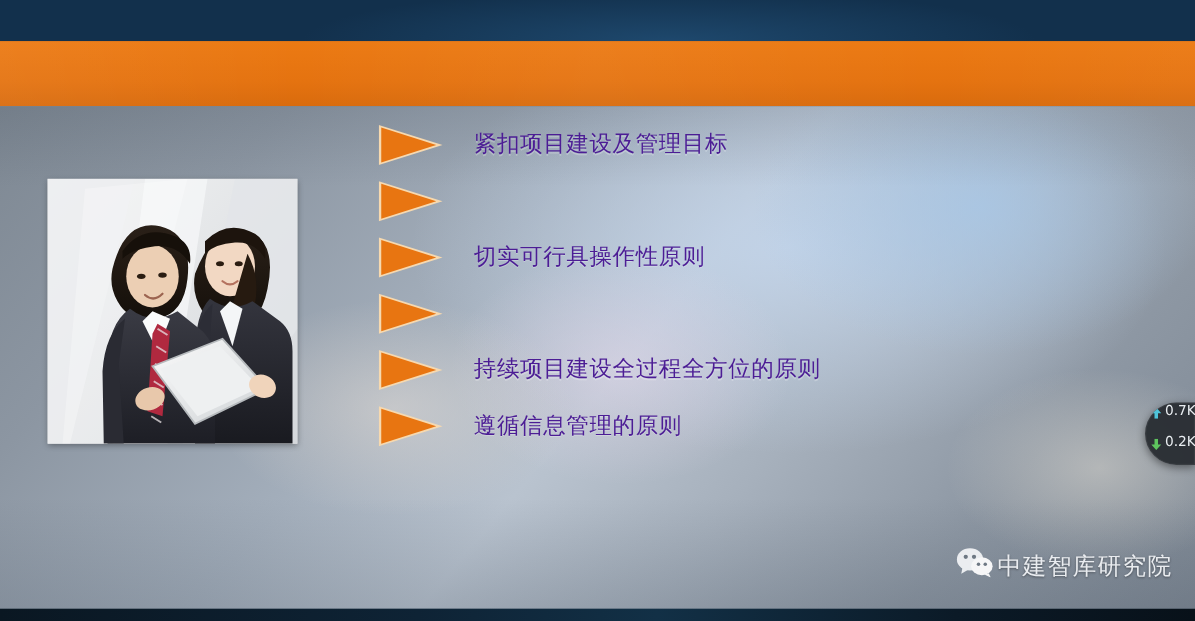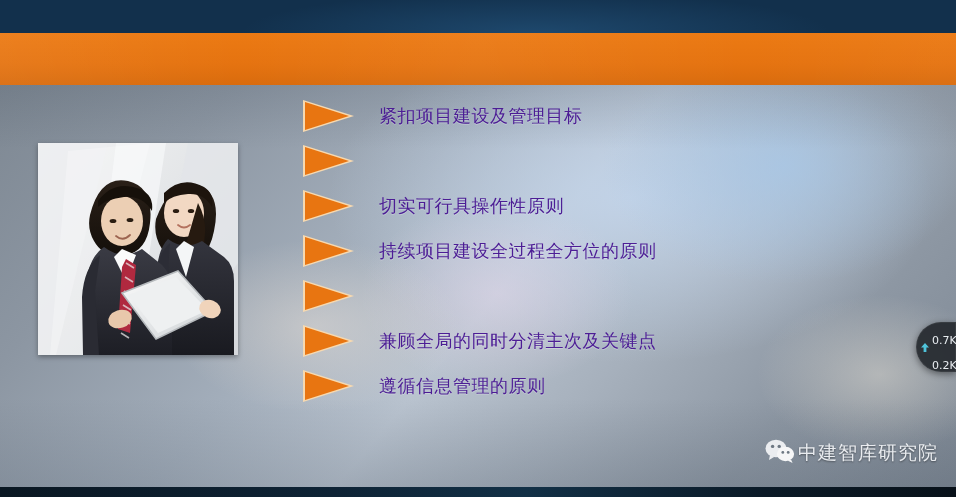--- a/index.html
+++ b/index.html
@@ -148,21 +148,21 @@
     width: 40px; height: 50px;
     background: rgba(38,42,48,.94);
     border-radius: 26px 0 0 26px;
     box-shadow: 0 2px 7px rgba(0,0,0,.45) , inset 0 0 0 1px rgba(255,255,255,.06);
     overflow: hidden;
     padding-left: 5px;
     box-sizing: border-box;
   }
   .net-row {
     display: flex;
-    align-items: flex-end;
+    align-items: flex-start;
     height: 25px;
     gap: 3px;
   }
   .net-val {
     font-family: "DejaVu Sans", "Liberation Sans", sans-serif;
     font-size: 11px;
     color: #e9edf1;
     white-space: nowrap;
   }
   .arrow-up, .arrow-down { width: 8px; height: 9px; flex: 0 0 8px; }
@@ -276,48 +276,39 @@
       <div class="bullet-row">
         <span class="tri">
           <svg width="52" height="34" viewBox="0 0 52 34">
             <polygon points="0,1 51,17 0,33" fill="#f6d9b0"></polygon>
             <polygon points="2,3 46,17 2,31" fill="#e87511"></polygon>
           </svg>
         </span>
         <span class="bullet-text">切实可行具操作性原则</span>
       </div>
 
+
+
+      <div class="bullet-row">
+        <span class="tri">
+          <svg width="52" height="34" viewBox="0 0 52 34">
+            <polygon points="0,1 51,17 0,33" fill="#f6d9b0"></polygon>
+            <polygon points="2,3 46,17 2,31" fill="#e87511"></polygon>
+          </svg>
+        </span>
+      </div>
+
       <div class="bullet-row">
         <span class="tri">
           <svg width="52" height="34" viewBox="0 0 52 34">
             <polygon points="0,1 51,17 0,33" fill="#f6d9b0"></polygon>
             <polygon points="2,3 46,17 2,31" fill="#e87511"></polygon>
           </svg>
         </span>
         <span class="bullet-text">持续项目建设全过程全方位的原则</span>
-      </div>
-
-
-      <div class="bullet-row">
-        <span class="tri">
-          <svg width="52" height="34" viewBox="0 0 52 34">
-            <polygon points="0,1 51,17 0,33" fill="#f6d9b0"></polygon>
-            <polygon points="2,3 46,17 2,31" fill="#e87511"></polygon>
-          </svg>
-        </span>
-      </div>
-
-      <div class="bullet-row">
-        <span class="tri">
-          <svg width="52" height="34" viewBox="0 0 52 34">
-            <polygon points="0,1 51,17 0,33" fill="#f6d9b0"></polygon>
-            <polygon points="2,3 46,17 2,31" fill="#e87511"></polygon>
-          </svg>
-        </span>
-        <span class="bullet-text">兼顾全局的同时分清主次及关键点</span>
       </div>
 
       <div class="bullet-row">
         <span class="tri">
           <svg width="52" height="34" viewBox="0 0 52 34">
             <polygon points="0,1 51,17 0,33" fill="#f6d9b0"></polygon>
             <polygon points="2,3 46,17 2,31" fill="#e87511"></polygon>
           </svg>
         </span>
         <span class="bullet-text">遵循信息管理的原则</span>

